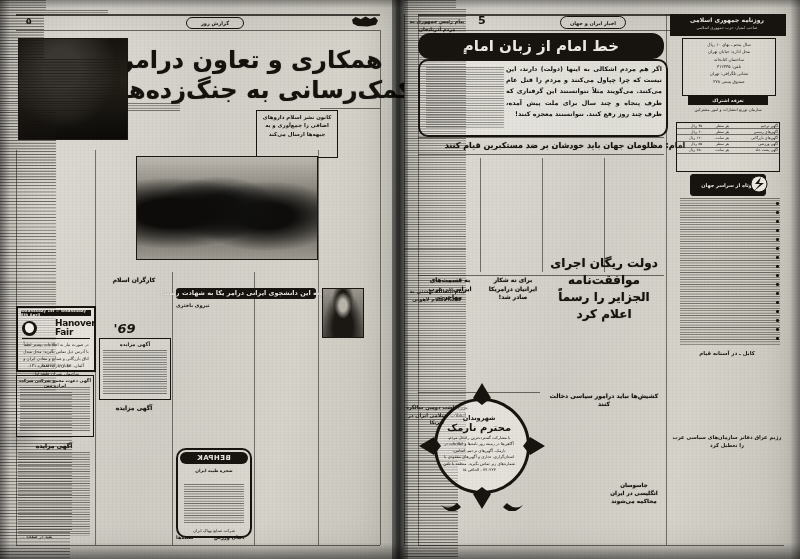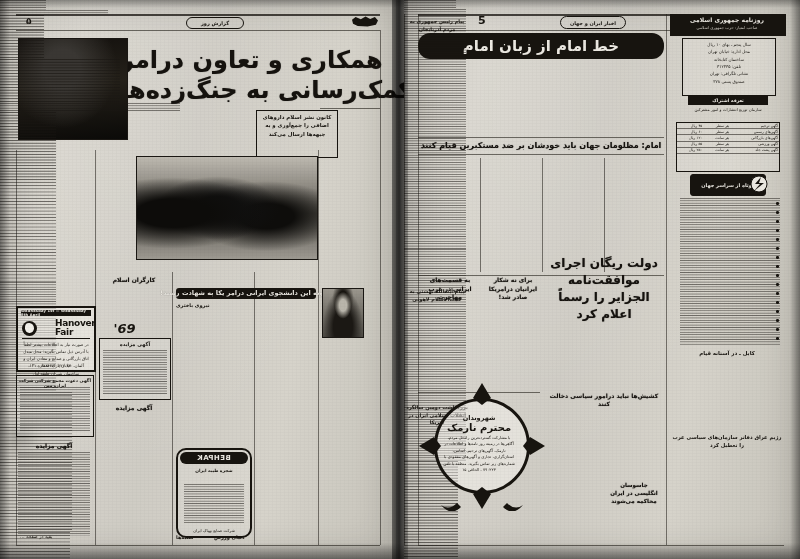--- a/index.html
+++ b/index.html
@@ -259,35 +259,39 @@
     <div class="tx tiny" style="left:90px;top:17px;width:52px;height:9px;"></div>
 
     <div class="boxed2 rounded" style="position:absolute;left:156px;top:16px;width:64px;height:11px;display:flex;align-items:center;justify-content:center;">
       <span style="font-size:5px;direction:rtl;color:#17140f;font-weight:bold;">اخبار ایران و جهان</span>
     </div>
 
     <div style="position:absolute;left:14px;top:33px;width:246px;height:26px;background:#17140f;border-radius:12px;display:flex;align-items:center;justify-content:center;">
       <span style="color:#ece9e2;font-size:15px;font-weight:bold;direction:rtl;">خط امام از زبان امام</span>
     </div>
 
+    <div style="position:absolute;left:14px;top:59px;width:246px;height:74px;border:2.5px solid #17140f;border-radius:10px;background:rgba(250,248,243,.35);">
+      <div style="position:absolute;right:4px;top:3px;width:156px;font-size:6.4px;line-height:1.75;direction:rtl;text-align:justify;color:#12100c;font-weight:bold;">اگر هم مردم اشکالی به اینها (دولت) دارند، این نیست که چرا چپاول می‌کنند و مردم را قتل عام می‌کنند. می‌گویند مثلاً نتوانستند این گرفتاری که ظرف پنجاه و چند سال برای ملت پیش آمده، ظرف چند روز رفع کنند. نتوانستند معجزه کنند!</div>
+      <div class="tx tiny" style="position:absolute;left:6px;top:6px;width:78px;height:62px;opacity:.6;"></div>
+    </div>
 
     <div class="rule-v" style="left:14px;top:14px;height:531px;"></div>
     <div class="rule-v" style="left:-0px;top:14px;height:531px;"></div>
 
     <div style="position:absolute;left:2px;top:18px;width:62px;font-size:5px;direction:rtl;text-align:center;color:#17140f;font-weight:bold;line-height:1.5;">پیام رئیس جمهوری به مردم آذربایجان</div>
     <div class="tx tiny" style="left:2px;top:34px;width:62px;height:240px;"></div>
 
     <div style="position:absolute;left:2px;top:288px;width:62px;font-size:5px;direction:rtl;text-align:center;color:#17140f;font-weight:bold;line-height:1.5;">پیام آیت‌الله بهشتی به حجت‌الاسلام لاهوتی</div>
     <div class="tx tiny" style="left:2px;top:306px;width:62px;height:96px;"></div>
 
     <div style="position:absolute;left:2px;top:404px;width:62px;font-size:5px;direction:rtl;text-align:center;color:#17140f;font-weight:bold;line-height:1.5;">بزرگداشت دومین سالگرد انقلاب اسلامی ایران در آمریکا</div>
     <div class="tx tiny" style="left:2px;top:424px;width:62px;height:116px;"></div>
 
     <div class="rule-h" style="left:14px;top:137px;width:246px;"></div>
-    <div class="hl" style="left:14px;top:140px;width:246px;height:12px;font-size:8px;display:flex;align-items:center;justify-content:center;">امام: مظلومان جهان باید خودشان بر ضد مستکبرین قیام کنند</div>
+    <div class="hl" style="left:14px;top:140px;width:246px;height:12px;font-size:8px;display:flex;align-items:center;justify-content:center;padding-left:24px;">امام: مظلومان جهان باید خودشان بر ضد مستکبرین قیام کنند</div>
     <div class="rule-h" style="left:14px;top:154px;width:246px;"></div>
 
     <div class="rule-v" style="left:76px;top:158px;height:114px;"></div>
     <div class="rule-v" style="left:138px;top:158px;height:114px;"></div>
     <div class="rule-v" style="left:200px;top:158px;height:114px;"></div>
     <div class="rule-v" style="left:262px;top:14px;height:531px;"></div>
 
     <div class="tx dense" style="left:18px;top:158px;width:54px;height:112px;"></div>
 
     <div class="rule-h" style="left:14px;top:275px;width:246px;"></div>

